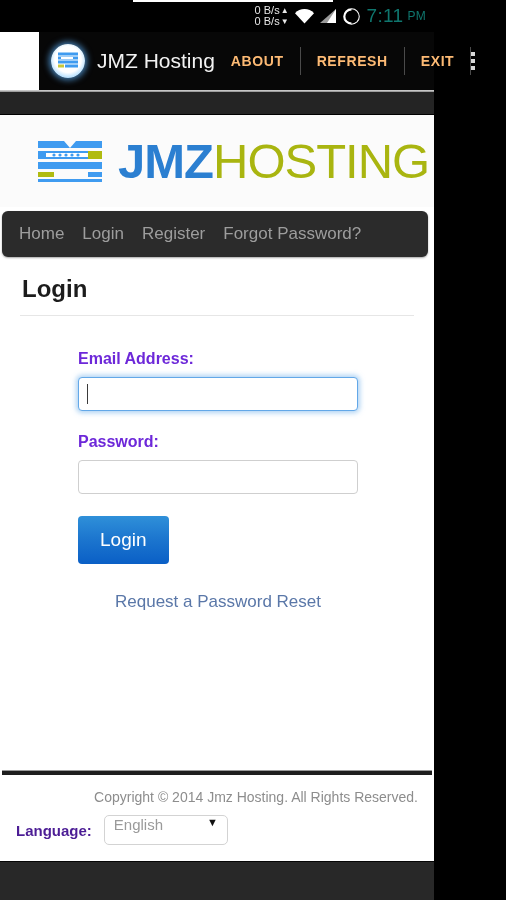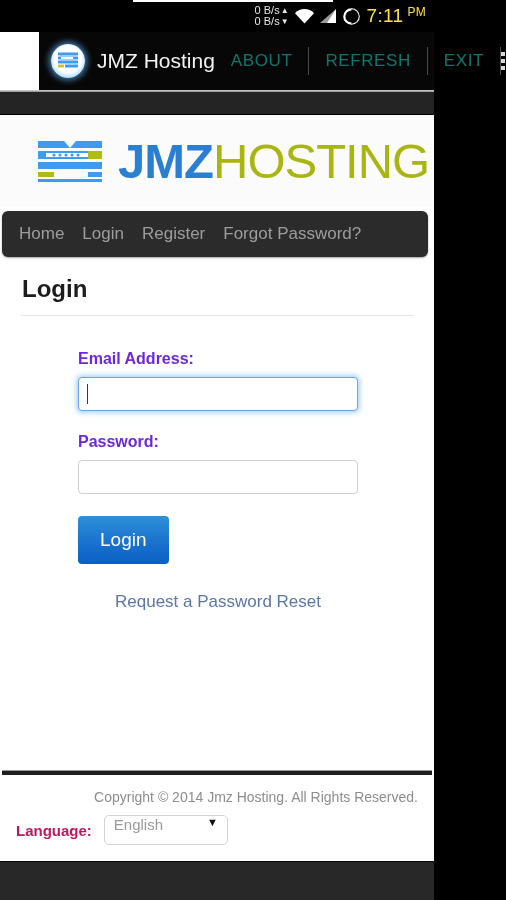--- a/index.html
+++ b/index.html
@@ -50,25 +50,25 @@
     color: #e8e8e8;
     font-size: 11px;
     margin-right: 5px;
   }
   .netspeed div { display: flex; align-items: center; }
   .netspeed .arrow { font-size: 8px; margin-left: 1px; }
   .wifi-icon { margin-right: 3px; display: block; }
   .signal-icon { margin-right: 5px; display: block; }
   .spinner-icon { margin-right: 6px; display: block; }
   .clock {
-    color: #fde047;
+    color: #0f766e;
     font-size: 19px;
     letter-spacing: 0.3px;
     display: flex;
-    align-items: flex-start;
+    align-items: center;
   }
   .clock .ampm { font-size: 12px; margin-left: 4px; }
 
   
   .actionbar {
     height: 58px;
     background: #070707;
     display: flex;
     align-items: center;
     padding-left: 12px;
@@ -89,23 +89,23 @@
   .app-icon .mark { display: block; }
   .app-title {
     color: #f2f2f2;
     font-size: 21px;
     margin-left: 12px;
     font-weight: 400;
     white-space: nowrap;
   }
   .ab-spacer { flex: 1 1 auto; }
   .ab-btn {
-    color: #0f766e;
-    font-size: 17px;
-    font-weight: normal;
+    color: #fdba74;
+    font-size: 14px;
+    font-weight: bold;
     letter-spacing: 0.6px;
     padding: 0 16px;
     height: 36px;
     line-height: 36px;
     white-space: nowrap;
   }
   .ab-div {
     width: 1px;
     height: 28px;
     background: #4a4a4a;
@@ -305,21 +305,21 @@
     color: #8d8d8d;
     margin-bottom: 10px;
   }
   .langrow {
     display: flex;
     align-items: center;
   }
   .lang-label {
     font-size: 15px;
     font-weight: bold;
-    color: #be185d;
+    color: #4c1d95;
     margin-right: 12px;
   }
   .lang-select {
     width: 124px;
     height: 30px;
     border: 1px solid #d3d3d3;
     border-radius: 5px;
     background: #ffffff;
     display: flex;
     align-items: flex-start;

